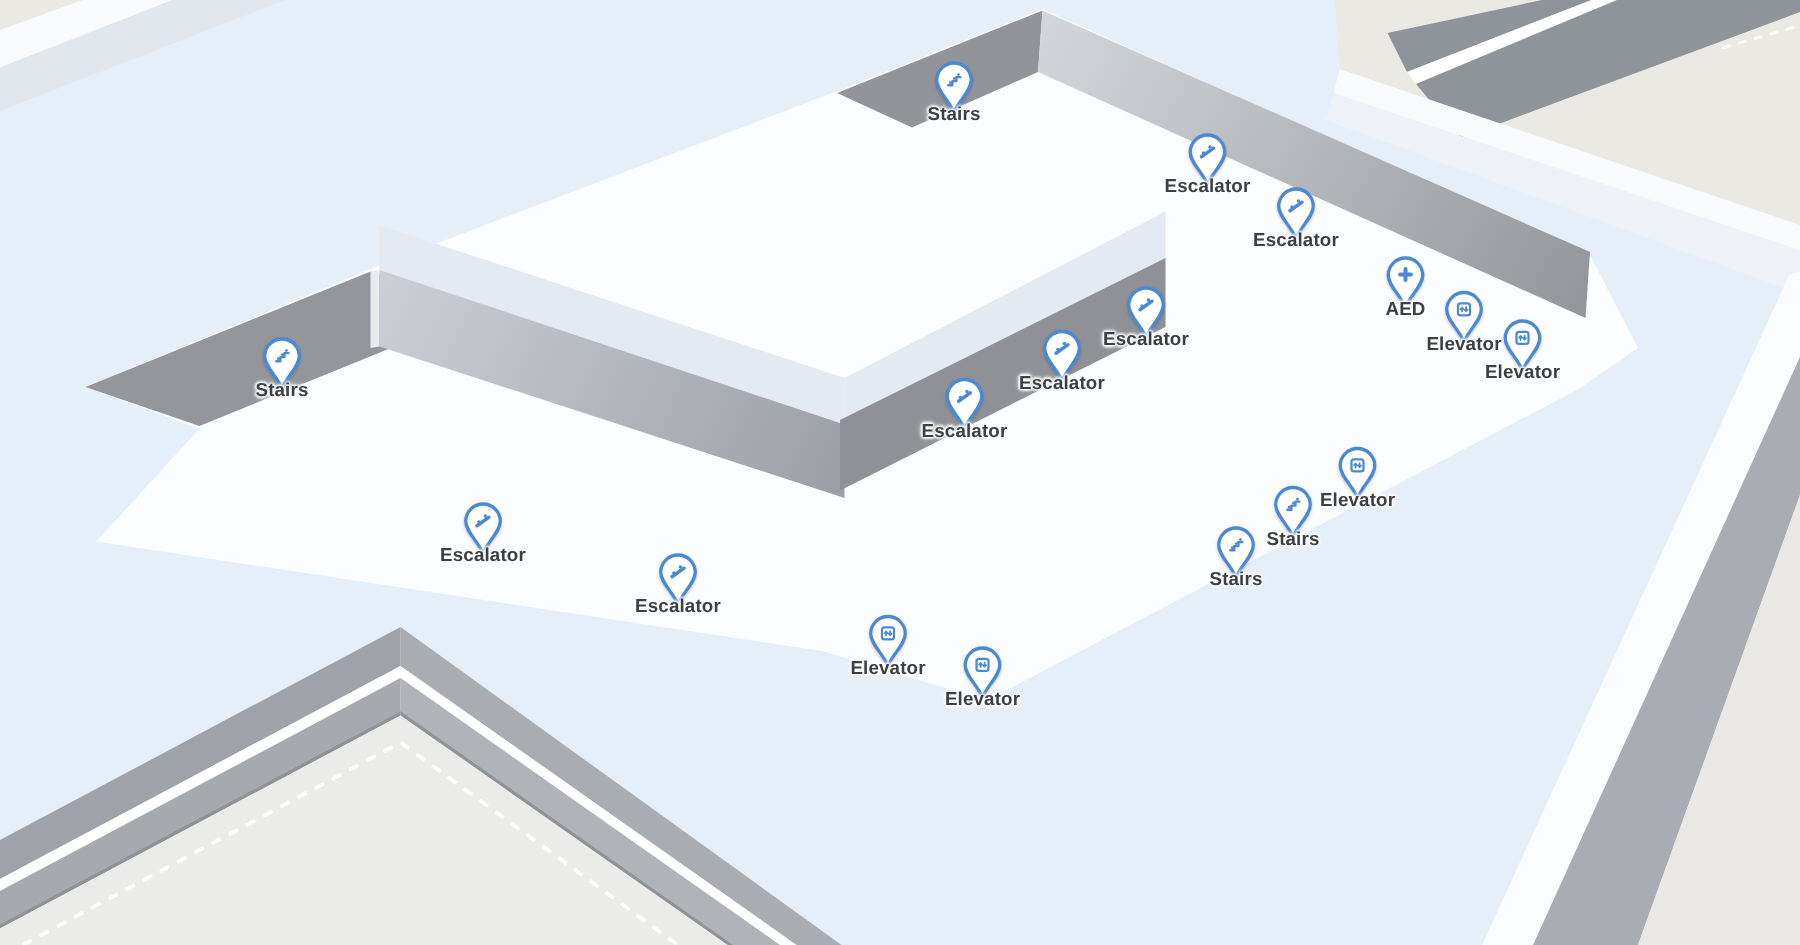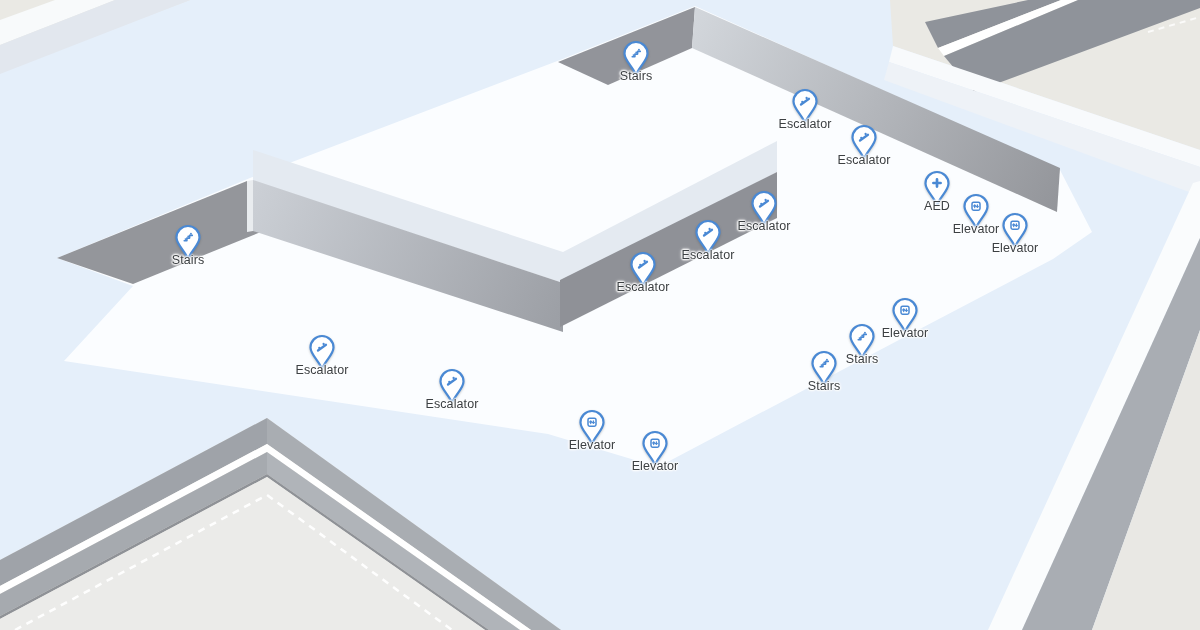--- a/index.html
+++ b/index.html
@@ -3,21 +3,21 @@
 <meta charset="utf-8">
 <style>
   html,body{margin:0;padding:0;}
   body{
     width:1200px;height:630px;overflow:hidden;position:relative;
     font-family:"Liberation Sans", sans-serif;
     background:#eae9e4;
   }
   #map-root{position:absolute;inset:0;}
   #map-root svg.scene{position:absolute;left:0;top:0;}
-  #pins{position:absolute;inset:0;pointer-events:none;}
+  #pins{position:absolute;inset:0;pointer-events:none;font-weight:bold;}
   .pin{position:absolute;width:0;height:0;pointer-events:auto;}
   .pin .marker{
     position:absolute;left:-14px;top:-13px;width:28px;height:36px;
     filter:drop-shadow(0 1px 1px rgba(60,64,67,.30));
     cursor:pointer;
   }
   .pin .pin-label{
     position:absolute;left:-70px;top:16px;width:140px;
     text-align:center;font-size:12.5px;line-height:14px;
     color:var(--label,#3c4043);letter-spacing:.1px;

